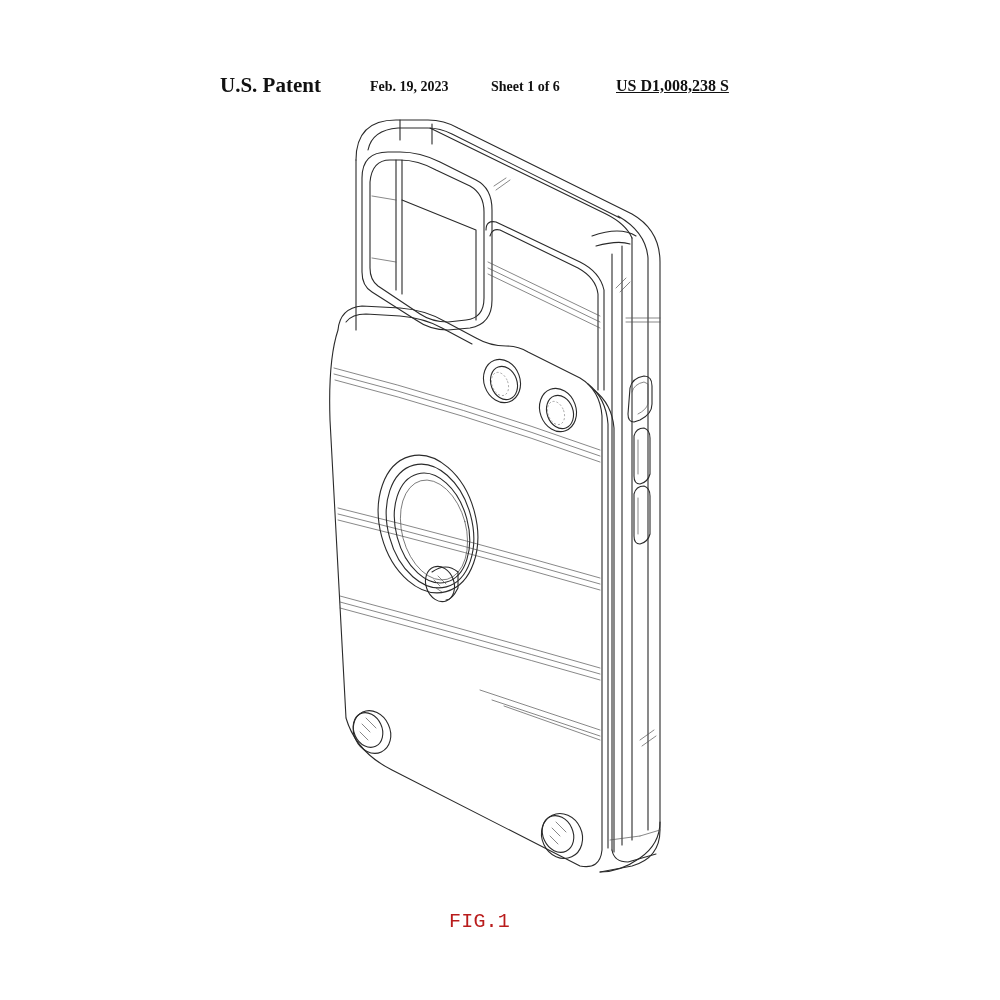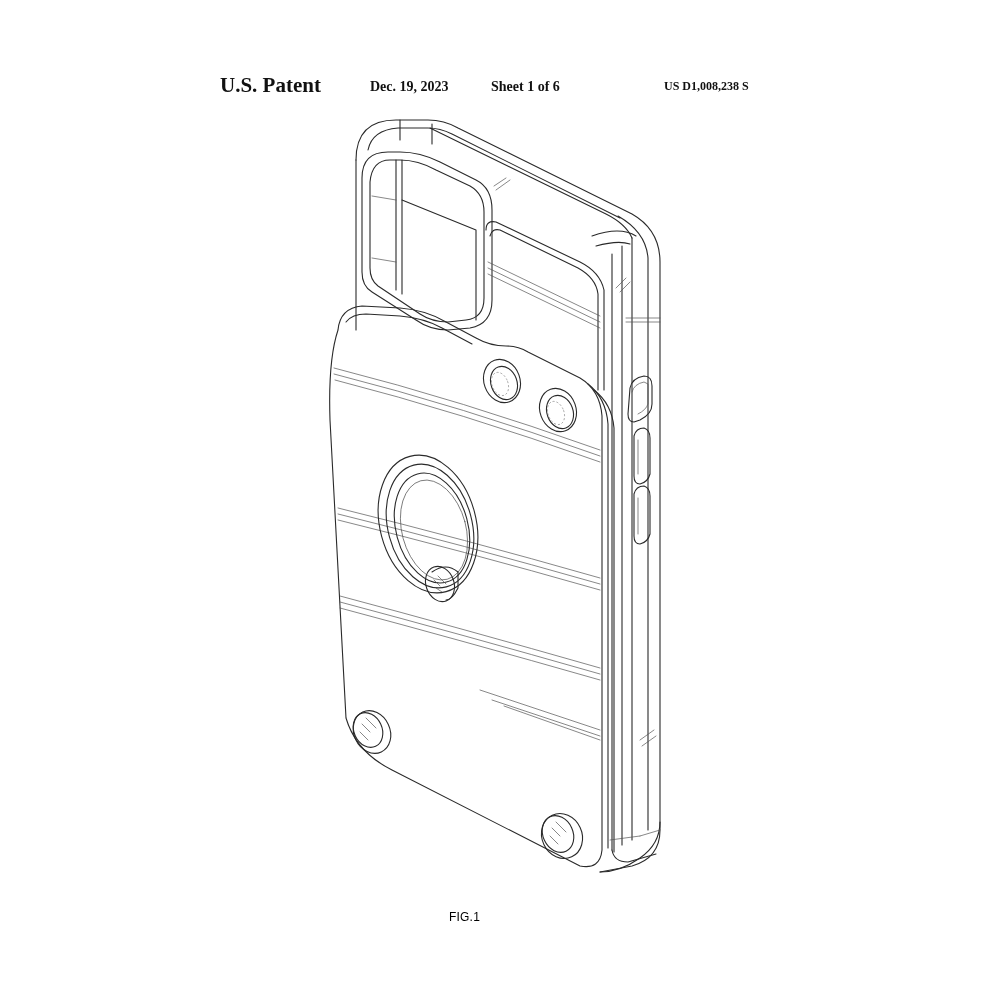--- a/index.html
+++ b/index.html
@@ -24,47 +24,47 @@
     }
     .header span {
       position: absolute;
       font-weight: bold;
       white-space: nowrap;
       line-height: 30px;
     }
     .h-title { left: 220px; font-size: 21px; }
     .h-date { left: 370px; font-size: 14px; top: 2px; }
     .h-sheet { left: 491px; font-size: 14px; top: 2px; }
-    .h-number { left: 664px; font-size: 12px; top: 1px; }
+    .h-number { left: 616px; font-size: 16px; top: 1px; text-decoration: underline; }
     .drawing {
       position: absolute;
       left: 0;
       top: 0;
       width: 1000px;
       height: 1000px;
     }
     .fig-label {
       position: absolute;
       top: 910px;
       left: 449px;
-      font-family: Liberation Sans, sans-serif;
-      font-size: 12px;
-      color: #000000;
+      font-family: Liberation Mono, monospace;
+      font-size: 20px;
+      color: #b91c1c;
       letter-spacing: 0.2px;
     }
     svg .ln { fill: none; stroke: #2a2a2a; stroke-width: 1.1; stroke-linejoin: round; stroke-linecap: round; }
     svg .lt { fill: none; stroke: #555555; stroke-width: 0.7; stroke-linecap: round; }
     svg .sh { fill: none; stroke: #777777; stroke-width: 0.6; stroke-dasharray: 2 2; }
   </style>
 </head>
 <body>
 
 <div class="header">
   <span class="h-title">U.S. Patent</span>
-  <span class="h-date">Dec. 19, 2023</span>
+  <span class="h-date">Feb. 19, 2023</span>
   <span class="h-sheet">Sheet 1 of 6</span>
   <span class="h-number">US D1,008,238 S</span>
 </div>
 
 <svg class="drawing" viewBox="0 0 1000 1000" xmlns="http://www.w3.org/2000/svg">
 
   <g>
 
     <path class="ln" d="M356 160 Q356 120 396 120 L428 120 Q444 120 458 128 L632 214 Q660 230 660 262 L660 830 Q660 858 632 866 L600 872"></path>
     <path class="ln" d="M356 160 L356 330"></path>

